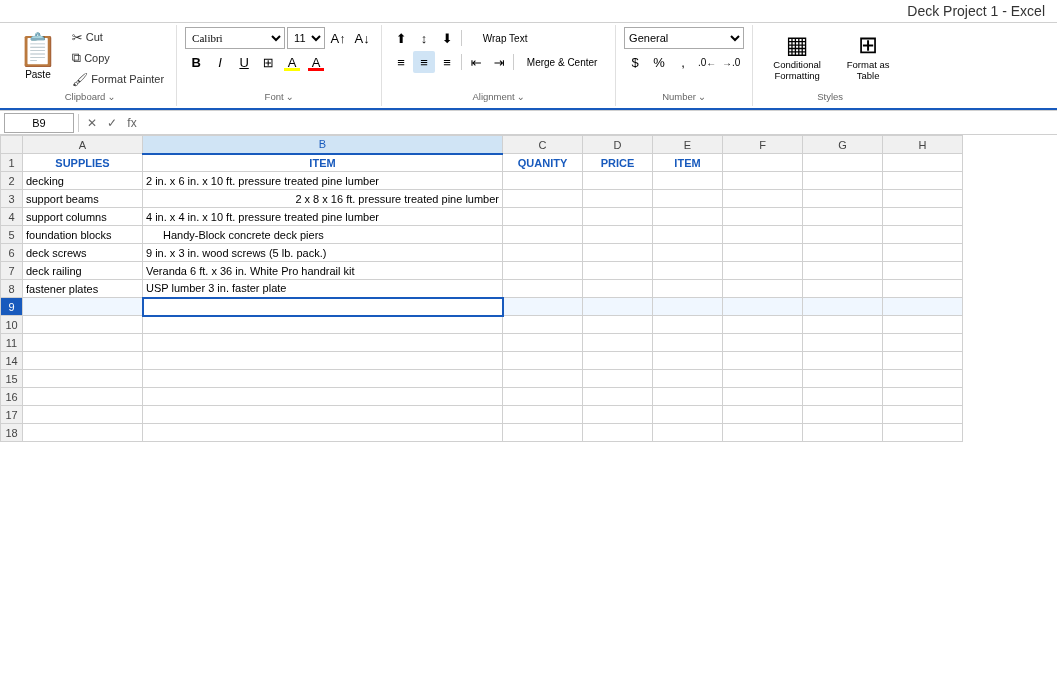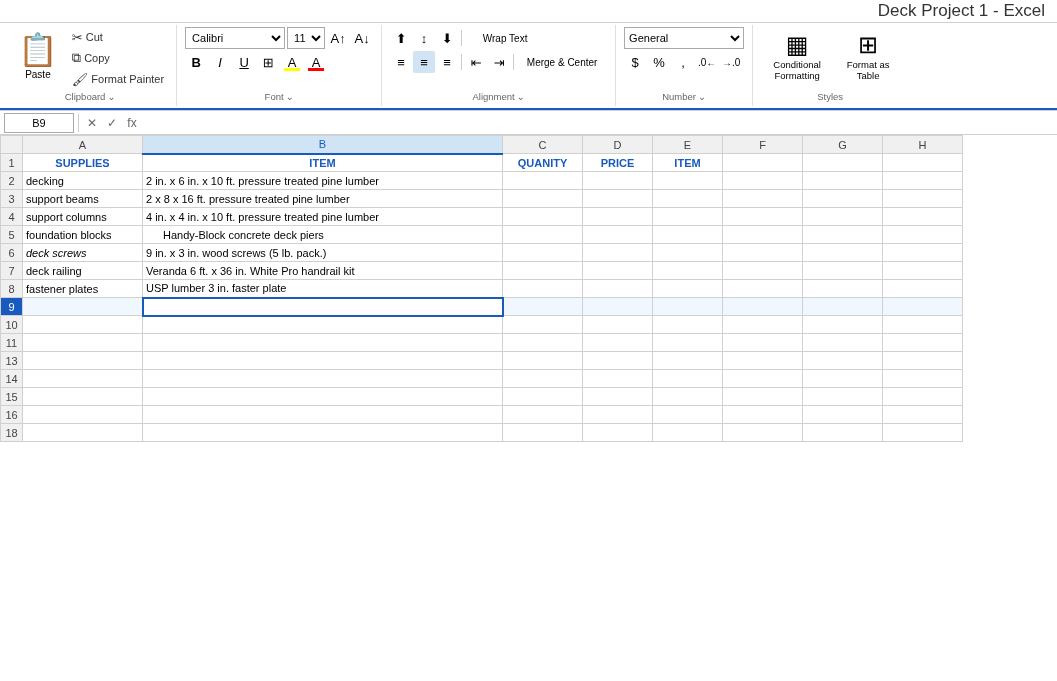--- a/index.html
+++ b/index.html
@@ -6,21 +6,21 @@
     body { font-family: 'Segoe UI', Arial, sans-serif; font-size: 12px; background: #fff; overflow: hidden; }
 
     
     .title-bar {
       height: 22px;
       background: #fff;
       display: flex;
       align-items: center;
       justify-content: flex-end;
       padding-right: 12px;
-      font-size: 17px;
+      font-size: 14px;
       color: #333;
       border-bottom: none;
     }
 
     
     .ribbon {
       background: #f0f0f0;
       border-bottom: 1px solid #d0d0d0;
     }
 
@@ -147,20 +147,21 @@
       align-items: center;
       gap: 2px;
     }
     .font-select {
       width: 100px;
       height: 22px;
       font-size: 11px;
       border: 1px solid #aaa;
       background: #fff;
       padding: 0 2px;
+      font-family: Liberation Serif, serif;
     }
     .size-select {
       width: 38px;
       height: 22px;
       font-size: 11px;
       border: 1px solid #aaa;
       background: #fff;
       padding: 0 2px;
     }
     .icon-btn {
@@ -516,21 +517,21 @@
           <td class="cell" style="width: 80px; min-width: 80px;"></td>
           <td class="cell" style="width: 70px; min-width: 70px;"></td>
           <td class="cell" style="width: 70px; min-width: 70px;"></td>
           <td class="cell" style="width: 80px; min-width: 80px;"></td>
           <td class="cell" style="width: 80px; min-width: 80px;"></td>
           <td class="cell" style="width: 80px; min-width: 80px;"></td>
         </tr>
         <tr>
           <td class="row-num">3</td>
           <td class="cell" style="width: 120px; min-width: 120px;">support beams</td>
-          <td class="cell" style="width: 360px; min-width: 360px;">2 x 8 x 16 ft. pressure treated pine lumber</td>
+          <td class="cell" style="width: 360px; min-width: 360px; text-align: right;">2 x 8 x 16 ft. pressure treated pine lumber</td>
           <td class="cell" style="width: 80px; min-width: 80px;"></td>
           <td class="cell" style="width: 70px; min-width: 70px;"></td>
           <td class="cell" style="width: 70px; min-width: 70px;"></td>
           <td class="cell" style="width: 80px; min-width: 80px;"></td>
           <td class="cell" style="width: 80px; min-width: 80px;"></td>
           <td class="cell" style="width: 80px; min-width: 80px;"></td>
         </tr>
         <tr>
           <td class="row-num">4</td>
           <td class="cell" style="width: 120px; min-width: 120px;">support columns</td>
@@ -548,21 +549,21 @@
           <td class="cell" style="width: 360px; min-width: 360px; padding-left: 20px;">Handy-Block concrete deck piers</td>
           <td class="cell" style="width: 80px; min-width: 80px;"></td>
           <td class="cell" style="width: 70px; min-width: 70px;"></td>
           <td class="cell" style="width: 70px; min-width: 70px;"></td>
           <td class="cell" style="width: 80px; min-width: 80px;"></td>
           <td class="cell" style="width: 80px; min-width: 80px;"></td>
           <td class="cell" style="width: 80px; min-width: 80px;"></td>
         </tr>
         <tr>
           <td class="row-num">6</td>
-          <td class="cell" style="width: 120px; min-width: 120px; font-style: italic;">deck screws</td>
+          <td class="cell" style="width: 120px; min-width: 120px;">deck screws</td>
           <td class="cell" style="width: 360px; min-width: 360px;">9 in. x 3 in. wood screws (5 lb. pack.)</td>
           <td class="cell" style="width: 80px; min-width: 80px;"></td>
           <td class="cell" style="width: 70px; min-width: 70px;"></td>
           <td class="cell" style="width: 70px; min-width: 70px;"></td>
           <td class="cell" style="width: 80px; min-width: 80px;"></td>
           <td class="cell" style="width: 80px; min-width: 80px;"></td>
           <td class="cell" style="width: 80px; min-width: 80px;"></td>
         </tr>
         <tr>
           <td class="row-num">7</td>
@@ -613,31 +614,20 @@
           <td class="cell" style="width: 120px; min-width: 120px;"></td>
           <td class="cell" style="width: 360px; min-width: 360px;"></td>
           <td class="cell" style="width: 80px; min-width: 80px;"></td>
           <td class="cell" style="width: 70px; min-width: 70px;"></td>
           <td class="cell" style="width: 70px; min-width: 70px;"></td>
           <td class="cell" style="width: 80px; min-width: 80px;"></td>
           <td class="cell" style="width: 80px; min-width: 80px;"></td>
           <td class="cell" style="width: 80px; min-width: 80px;"></td>
         </tr>
         <tr>
-          <td class="row-num">13</td>
-          <td class="cell" style="width: 120px; min-width: 120px;"></td>
-          <td class="cell" style="width: 360px; min-width: 360px;"></td>
-          <td class="cell" style="width: 80px; min-width: 80px;"></td>
-          <td class="cell" style="width: 70px; min-width: 70px;"></td>
-          <td class="cell" style="width: 70px; min-width: 70px;"></td>
-          <td class="cell" style="width: 80px; min-width: 80px;"></td>
-          <td class="cell" style="width: 80px; min-width: 80px;"></td>
-          <td class="cell" style="width: 80px; min-width: 80px;"></td>
-        </tr>
-        <tr>
           <td class="row-num">14</td>
           <td class="cell" style="width: 120px; min-width: 120px;"></td>
           <td class="cell" style="width: 360px; min-width: 360px;"></td>
           <td class="cell" style="width: 80px; min-width: 80px;"></td>
           <td class="cell" style="width: 70px; min-width: 70px;"></td>
           <td class="cell" style="width: 70px; min-width: 70px;"></td>
           <td class="cell" style="width: 80px; min-width: 80px;"></td>
           <td class="cell" style="width: 80px; min-width: 80px;"></td>
           <td class="cell" style="width: 80px; min-width: 80px;"></td>
         </tr>
@@ -657,20 +647,31 @@
           <td class="cell" style="width: 120px; min-width: 120px;"></td>
           <td class="cell" style="width: 360px; min-width: 360px;"></td>
           <td class="cell" style="width: 80px; min-width: 80px;"></td>
           <td class="cell" style="width: 70px; min-width: 70px;"></td>
           <td class="cell" style="width: 70px; min-width: 70px;"></td>
           <td class="cell" style="width: 80px; min-width: 80px;"></td>
           <td class="cell" style="width: 80px; min-width: 80px;"></td>
           <td class="cell" style="width: 80px; min-width: 80px;"></td>
         </tr>
         <tr>
+          <td class="row-num">17</td>
+          <td class="cell" style="width: 120px; min-width: 120px;"></td>
+          <td class="cell" style="width: 360px; min-width: 360px;"></td>
+          <td class="cell" style="width: 80px; min-width: 80px;"></td>
+          <td class="cell" style="width: 70px; min-width: 70px;"></td>
+          <td class="cell" style="width: 70px; min-width: 70px;"></td>
+          <td class="cell" style="width: 80px; min-width: 80px;"></td>
+          <td class="cell" style="width: 80px; min-width: 80px;"></td>
+          <td class="cell" style="width: 80px; min-width: 80px;"></td>
+        </tr>
+        <tr>
           <td class="row-num">18</td>
           <td class="cell" style="width: 120px; min-width: 120px;"></td>
           <td class="cell" style="width: 360px; min-width: 360px;"></td>
           <td class="cell" style="width: 80px; min-width: 80px;"></td>
           <td class="cell" style="width: 70px; min-width: 70px;"></td>
           <td class="cell" style="width: 70px; min-width: 70px;"></td>
           <td class="cell" style="width: 80px; min-width: 80px;"></td>
           <td class="cell" style="width: 80px; min-width: 80px;"></td>
           <td class="cell" style="width: 80px; min-width: 80px;"></td>
         </tr>

